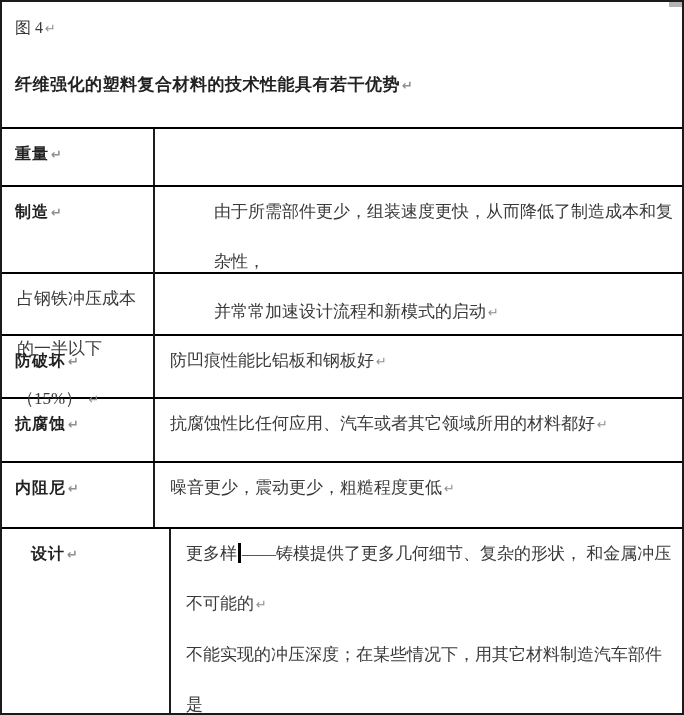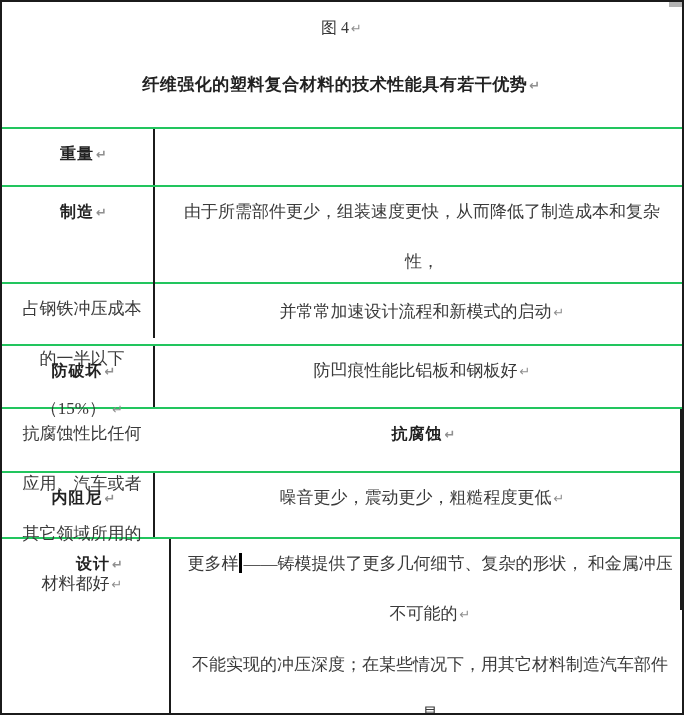--- a/index.html
+++ b/index.html
@@ -6,21 +6,20 @@
   html, body { background: #fff; }
   .page {
     position: relative;
     width: 684px;
     height: 715px;
     background: #ffffff;
     border: 2px solid #1b1b1b;
     font-family: "Liberation Serif", serif;
     color: #333333;
     overflow: hidden;
-    text-align: center;
   }
   .header {
     height: 125px;
     padding: 14px 14px 0 13px;
   }
   .figure-label {
     font-size: 16px;
     color: #3a3a3a;
     line-height: 24px;
   }
@@ -29,21 +28,21 @@
     font-size: 17px;
     font-weight: bold;
     color: #222222;
     letter-spacing: 0.5px;
     line-height: 24px;
   }
   .tbl { width: 100%; }
   .tr {
     display: grid;
     grid-template-columns: 153px 1fr;
-    border-top: 2px solid #22c55e;
+    border-top: 2px solid #000000;
   }
   .td { height: 100%; }
   .td.label {
     border-right: 2px solid #1b1b1b;
     padding-left: 13px;
     font-size: 16px;
     font-weight: bold;
     color: #222222;
     line-height: 50px;
     letter-spacing: 1px;
@@ -72,21 +71,21 @@
   .corner-artifact {
     position: absolute;
     top: 0;
     right: 0;
     width: 13px;
     height: 5px;
     background: #b3b3b3;
   }
   
   .r0 { height: 58px; }
-  .r1 { height: 97px; }
+  .r1 { height: 87px; gap: 44px; }
   .r2 { height: 62px; }
   .r3 { height: 63px; }
   .r4 { height: 64px; }
   .r5 { height: 66px; }
   .r6 { height: 158px; padding-left: 16px; }
 </style>
 </head>
 <body>
 
 <div class="page">
@@ -118,24 +117,24 @@
     </div>
 
     <div class="tr r3">
       <div class="td label"><span>防破坏</span><span class="pmark">↵</span></div>
       <div class="td content">
         <div><span>防凹痕性能比铝板和钢板好</span><span class="pmark">↵</span></div>
       </div>
     </div>
 
     <div class="tr r4">
+      <div class="td label"><span>抗腐蚀</span><span class="pmark">↵</span></div>
       <div class="td content">
         <div><span>抗腐蚀性比任何应用、汽车或者其它领域所用的材料都好</span><span class="pmark">↵</span></div>
       </div>
-      <div class="td label"><span>抗腐蚀</span><span class="pmark">↵</span></div>
     </div>
 
     <div class="tr r5">
       <div class="td label"><span>内阻尼</span><span class="pmark">↵</span></div>
       <div class="td content">
         <div><span>噪音更少，震动更少，粗糙程度更低</span><span class="pmark">↵</span></div>
       </div>
     </div>
 
     <div class="tr r6">

